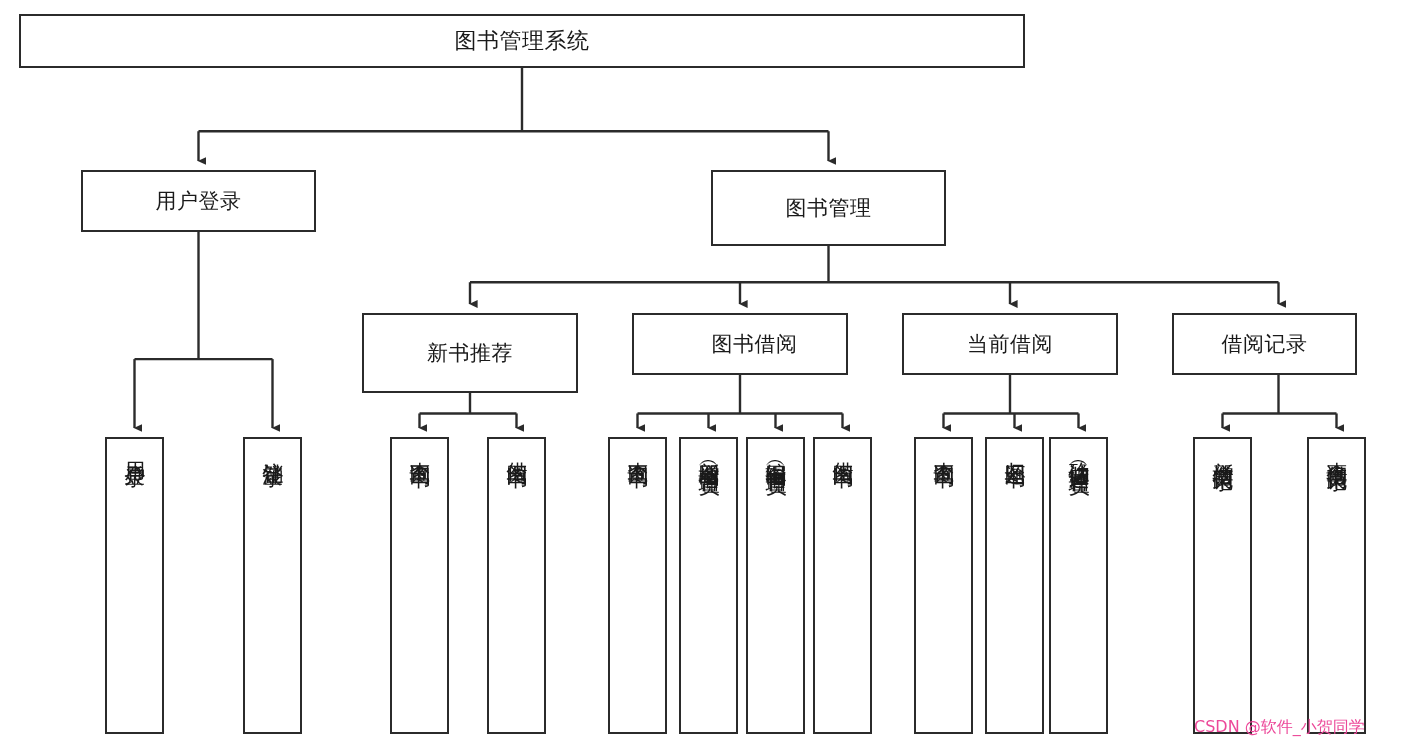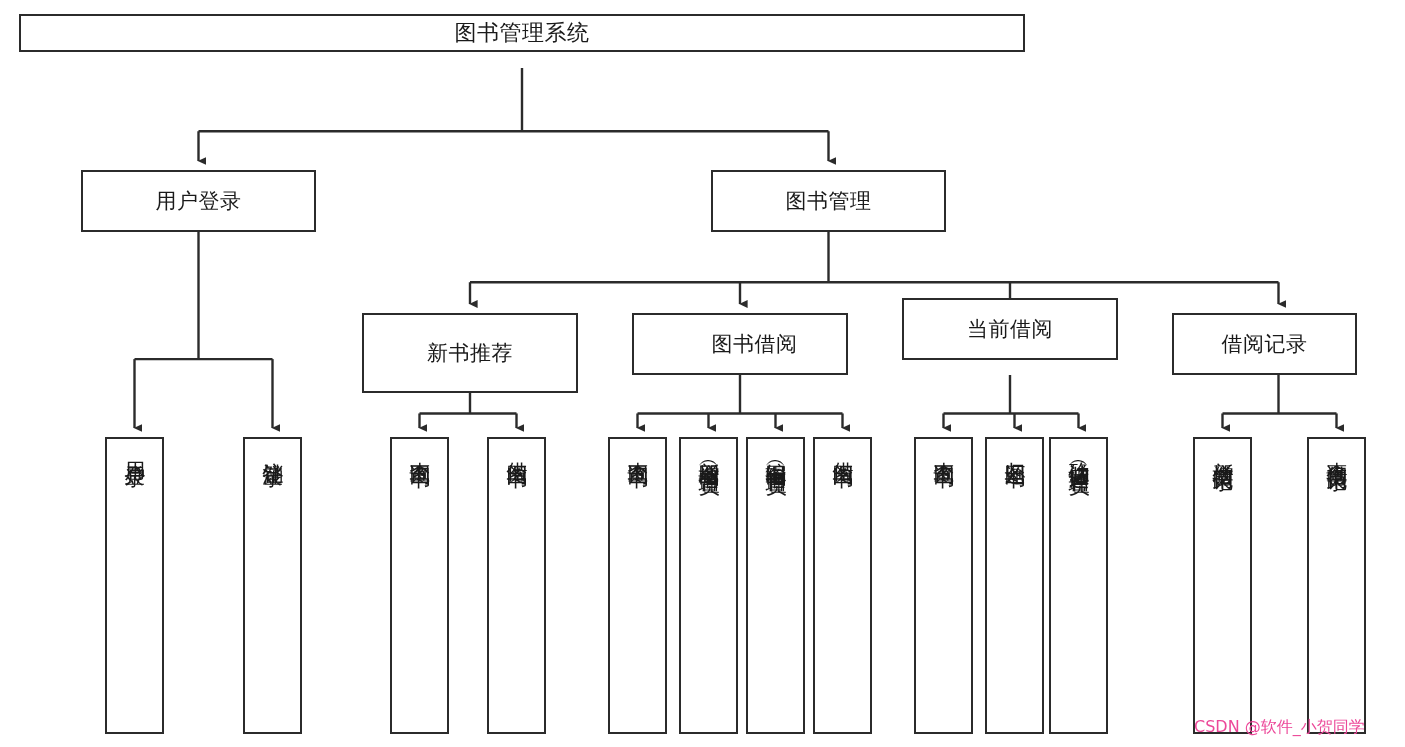--- a/index.html
+++ b/index.html
@@ -107,36 +107,36 @@
         <path d="M1014.5,413.44 L1014.5,428" marker-end="url(#arrow)"></path>
         <path d="M1078.5,413.44 L1078.5,428" marker-end="url(#arrow)"></path>
         <path d="M1278.5,375 L1278.5,413.44"></path>
         <path d="M1222.5,413.44 L1336.5,413.44"></path>
         <path d="M1222.5,413.44 L1222.5,428" marker-end="url(#arrow)"></path>
         <path d="M1336.5,413.44 L1336.5,428" marker-end="url(#arrow)"></path>
       </g>
   </svg>
 
   <div id="node-layer">
-      <div class="node horizontal root" style="left: 19px; top: 14px; width: 1006px; height: 38px;">
+      <div class="node horizontal root" style="left: 19px; top: 14px; width: 1006px; height: 54px;">
         <span class="lbl">图书管理系统</span>
       </div>
       <div class="node horizontal" style="left: 81px; top: 170px; width: 235px; height: 62px;">
         <span class="lbl">用户登录</span>
       </div>
-      <div class="node horizontal" style="left: 711px; top: 170px; width: 235px; height: 62px;">
+      <div class="node horizontal" style="left: 711px; top: 170px; width: 235px; height: 76px;">
         <span class="lbl">图书管理</span>
       </div>
       <div class="node horizontal" style="left: 362px; top: 313px; width: 216px; height: 80px;">
         <span class="lbl">新书推荐</span>
       </div>
       <div class="node horizontal" style="left: 632px; top: 313px; width: 216px; height: 62px; padding-left: 29px;">
         <span class="lbl">图书借阅</span>
       </div>
-      <div class="node horizontal" style="left: 902px; top: 298px; width: 216px; height: 62px;">
+      <div class="node horizontal" style="left: 902px; top: 313px; width: 216px; height: 62px;">
         <span class="lbl">当前借阅</span>
       </div>
       <div class="node horizontal" style="left: 1172px; top: 313px; width: 185px; height: 62px;">
         <span class="lbl">借阅记录</span>
       </div>
       <div class="node vertical" style="left: 105px; top: 437px; width: 59px; height: 297px;">
         <span class="lbl">用户登录</span>
       </div>
       <div class="node vertical" style="left: 243px; top: 437px; width: 59px; height: 297px;">
         <span class="lbl">注销登录</span>

